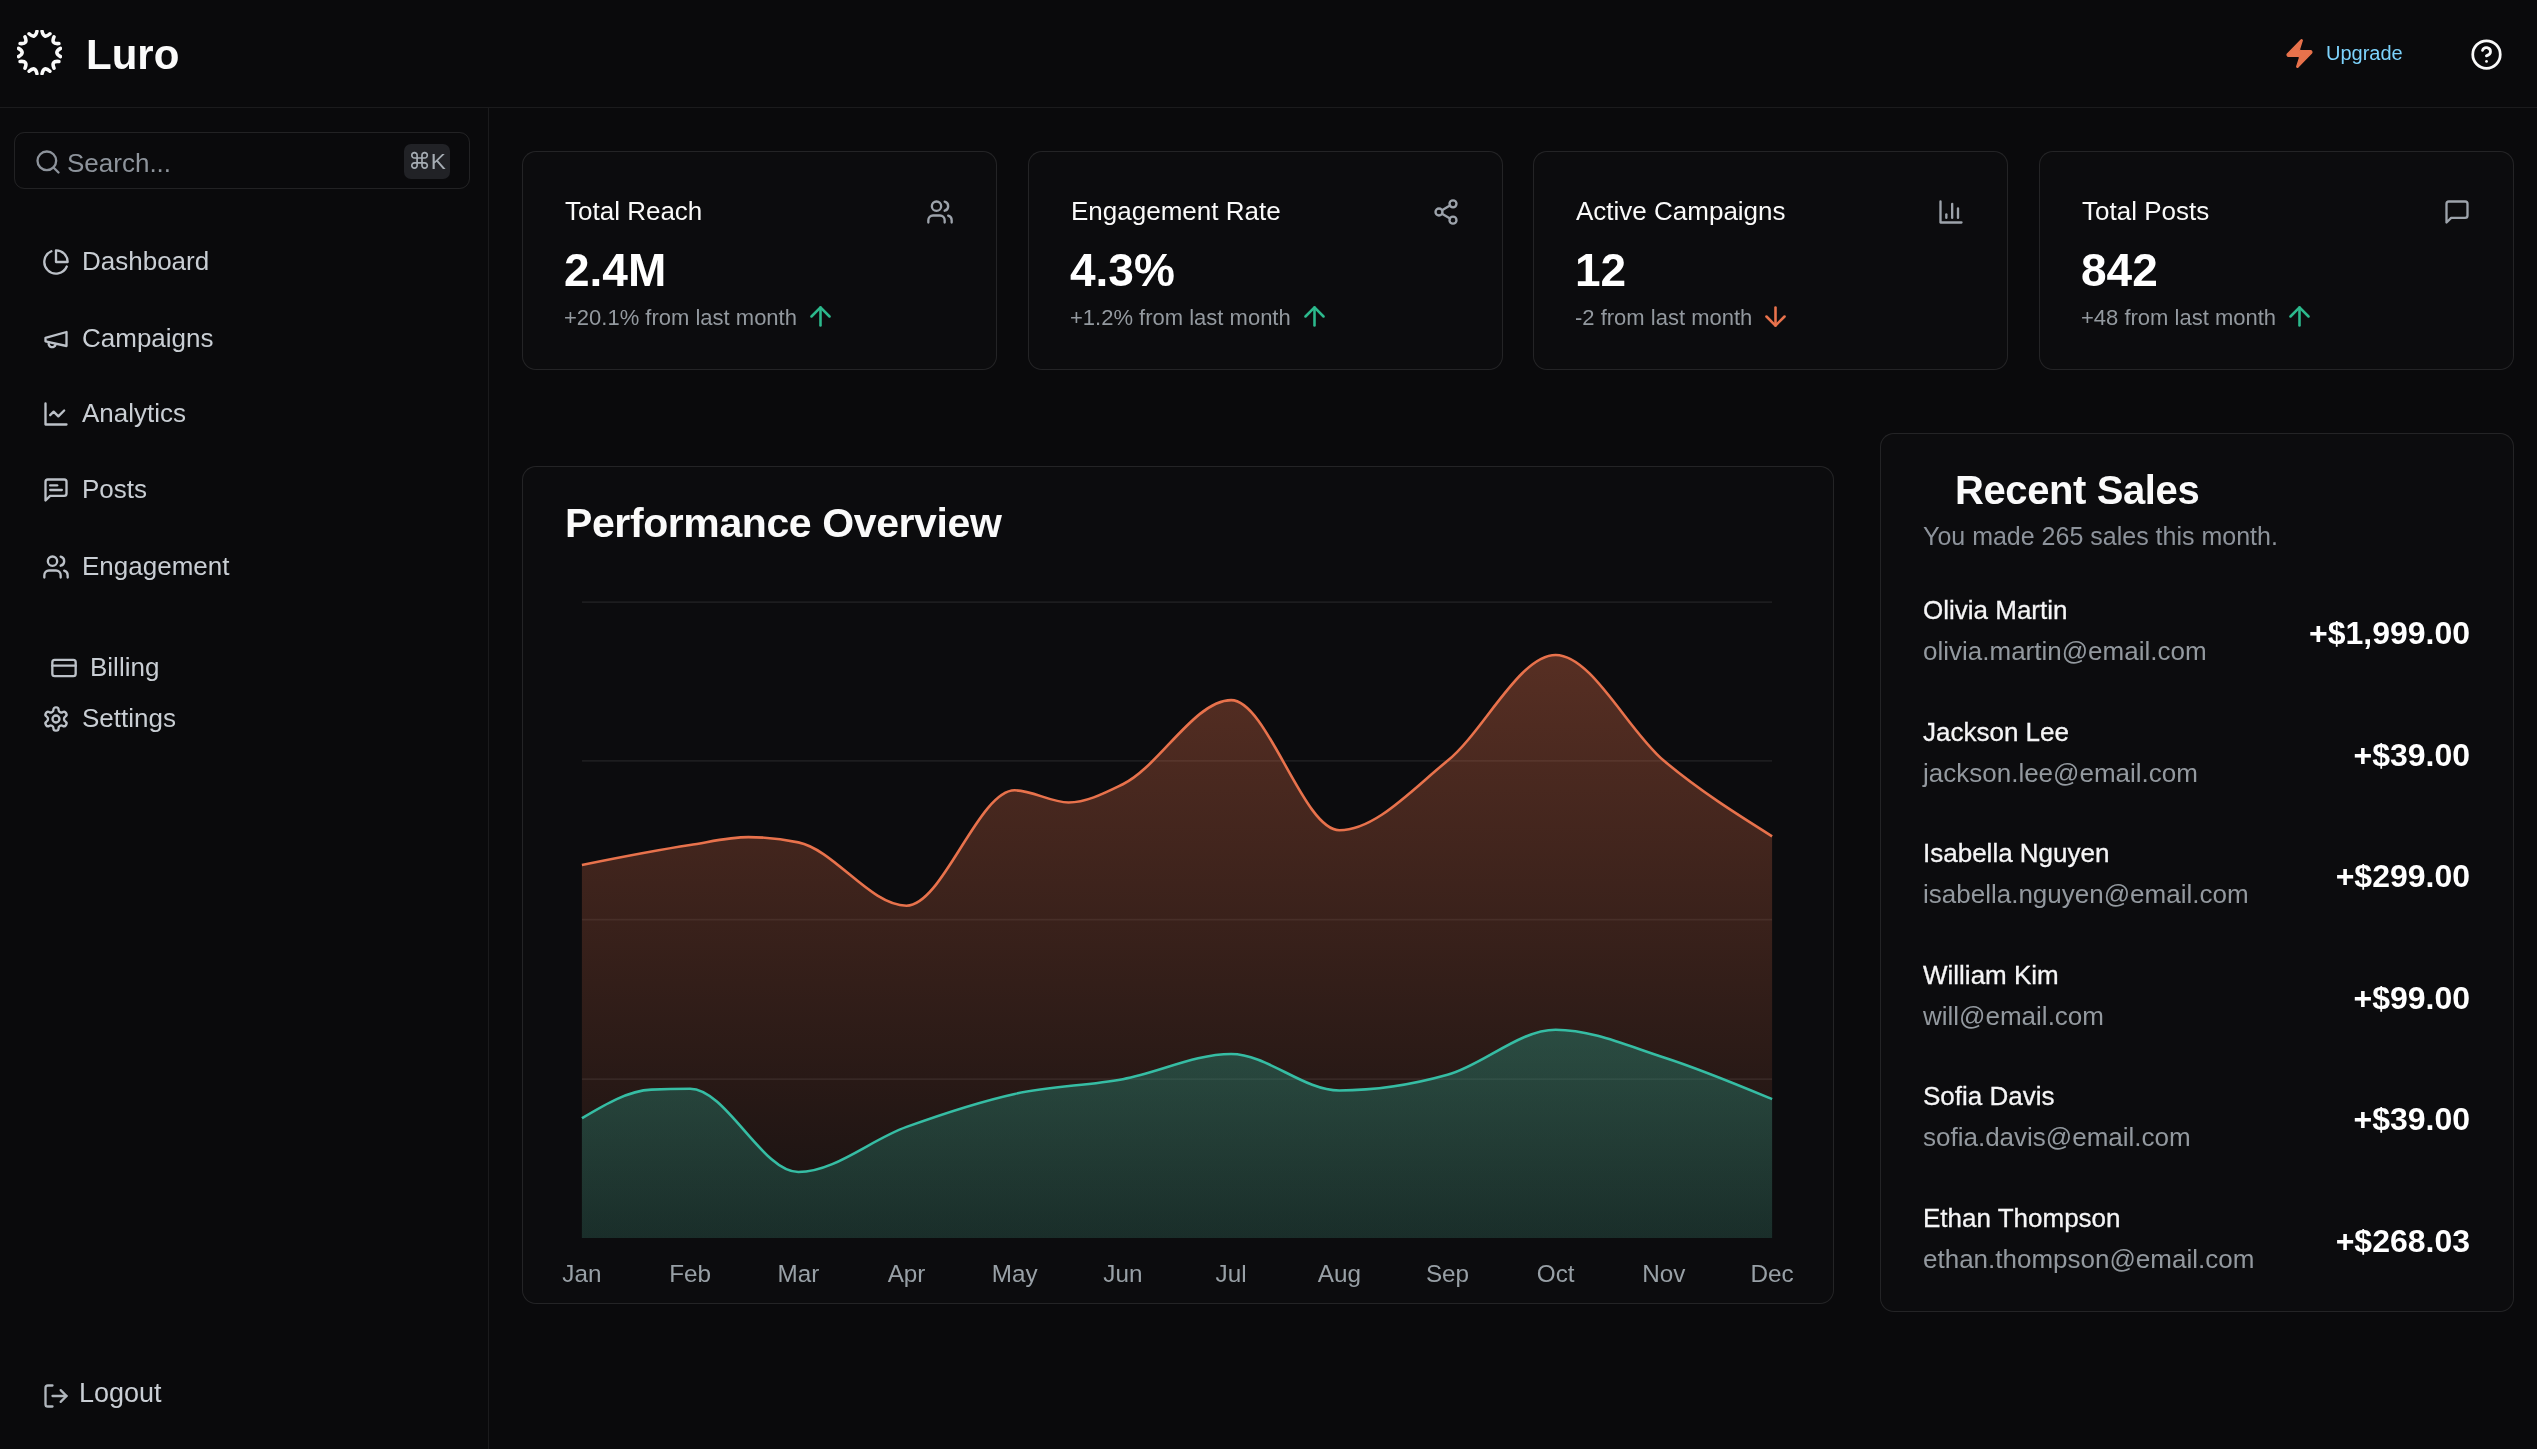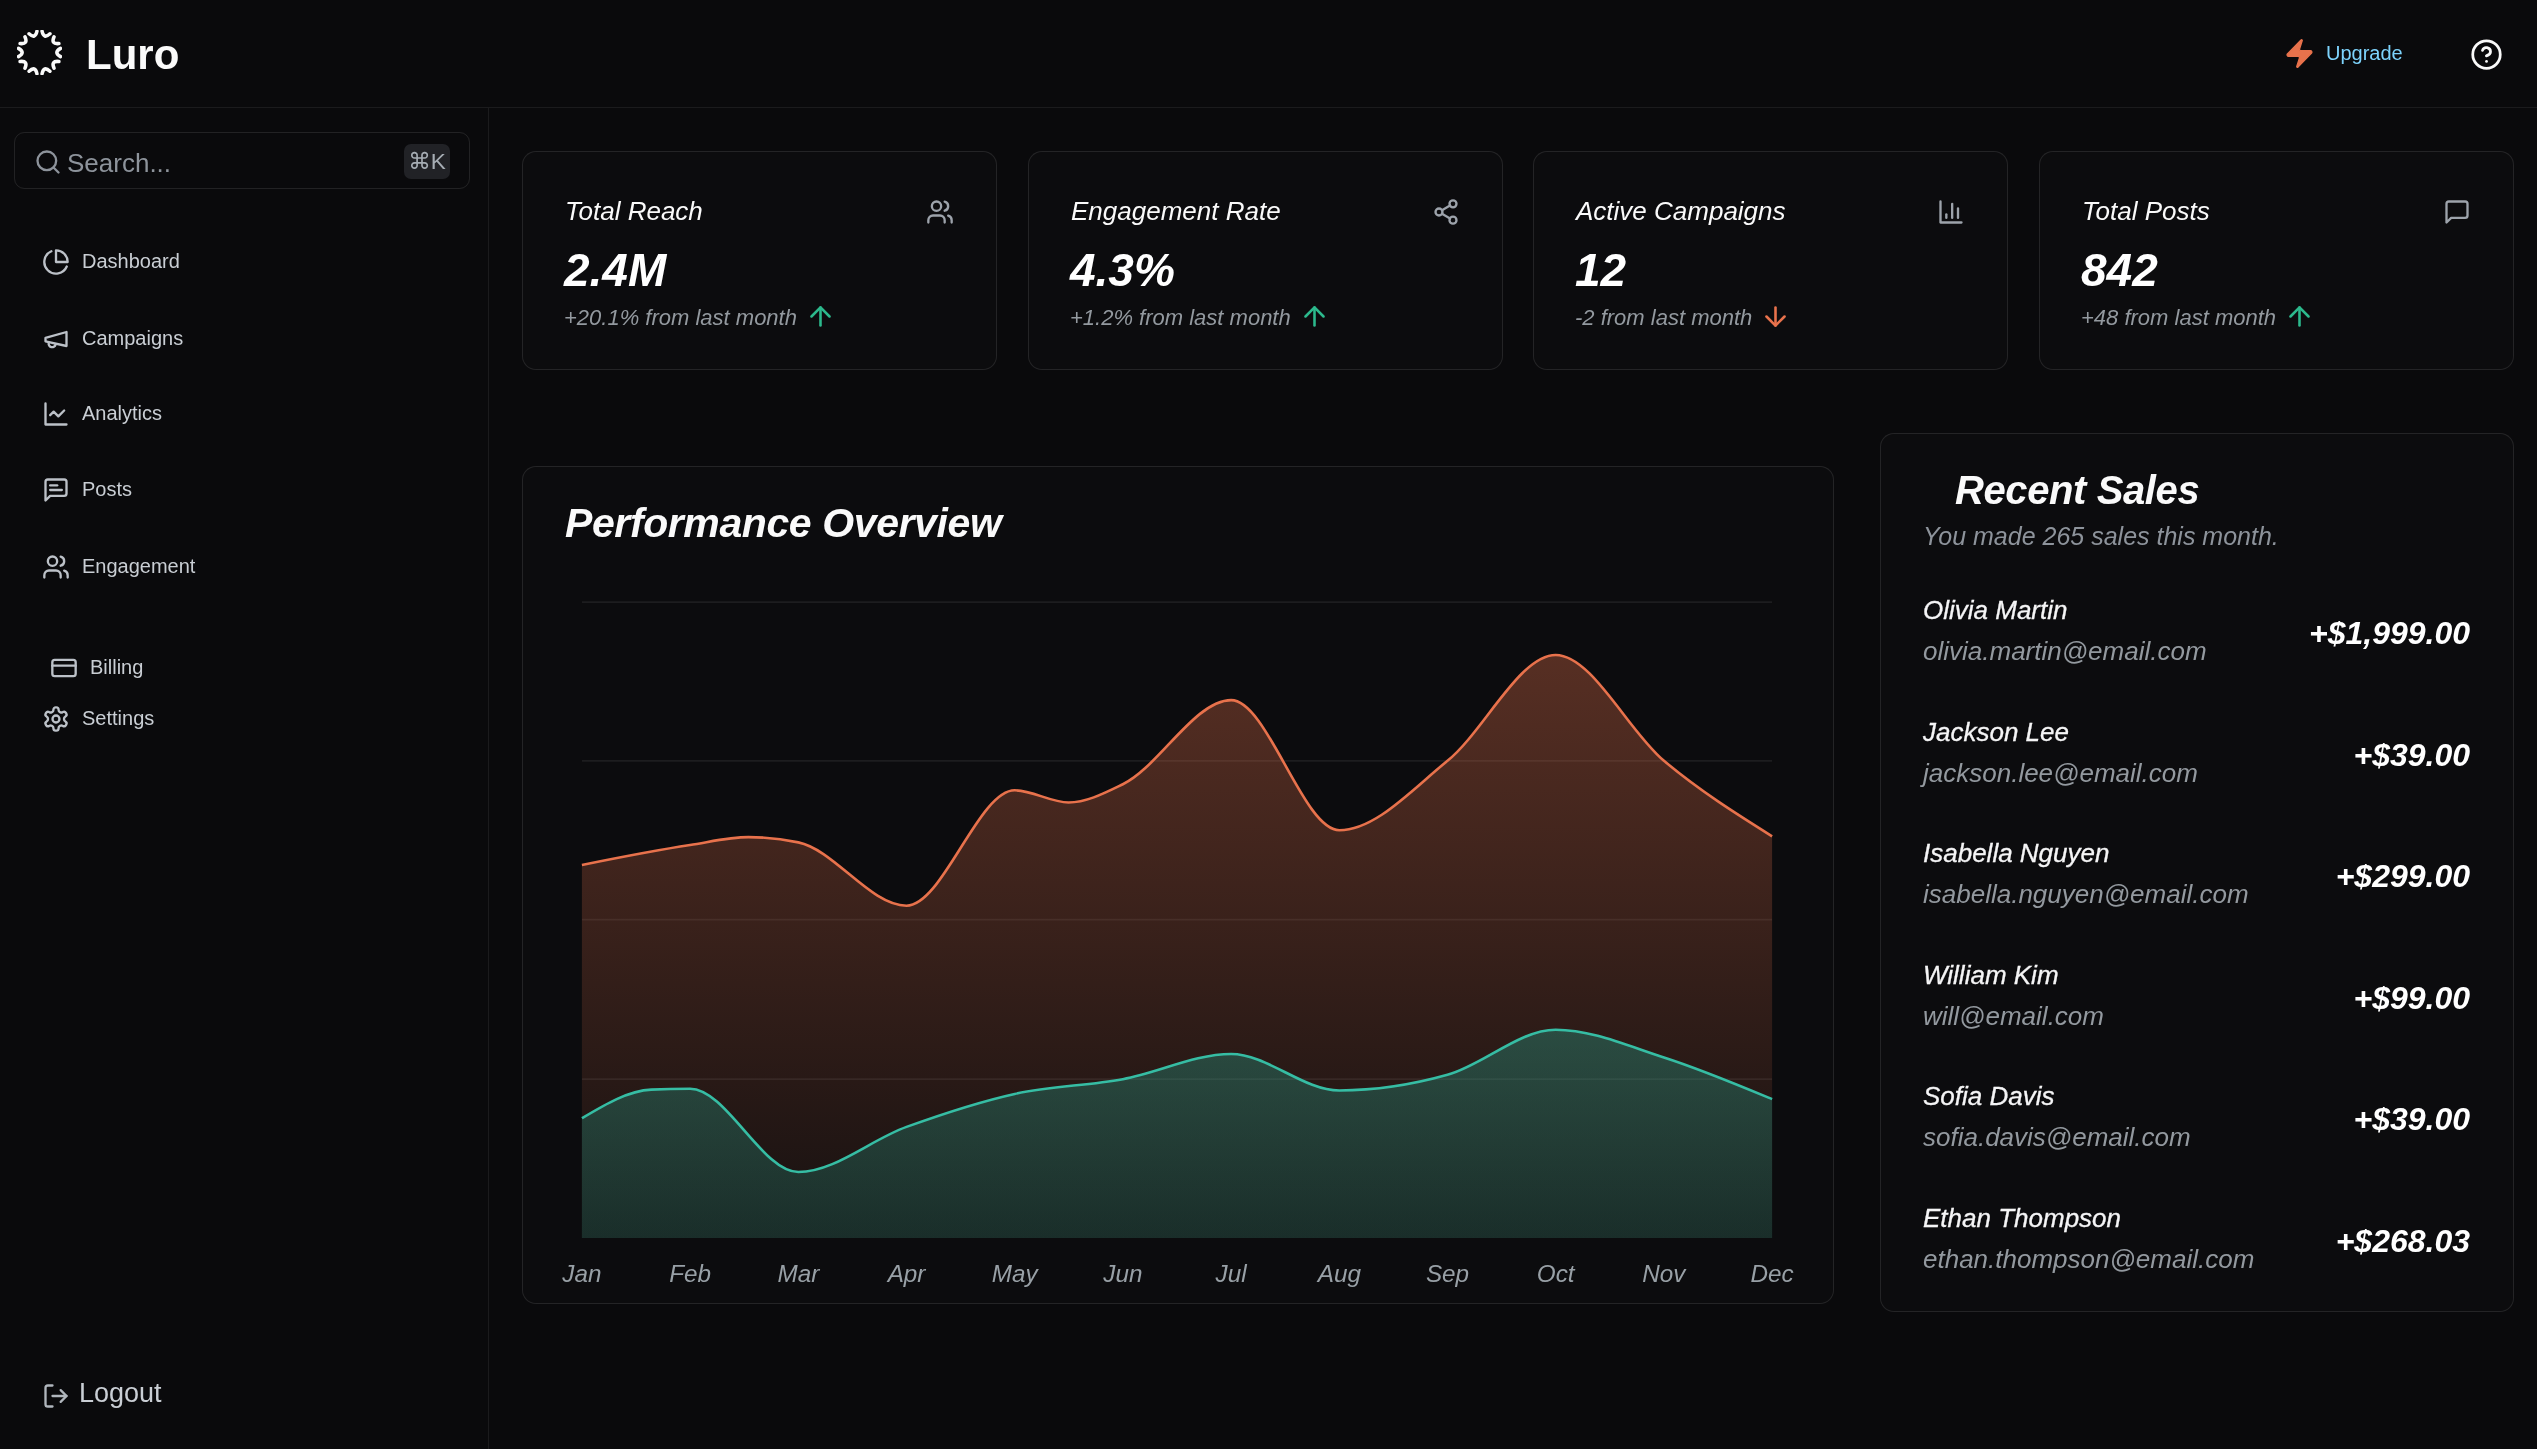--- a/index.html
+++ b/index.html
@@ -21,25 +21,25 @@
     border-right:1.7px solid rgba(255,255,255,0.07); }
   #search { position:absolute; left:14px; top:24px; width:456px; height:57px;
     border:1.7px solid rgba(255,255,255,0.10); border-radius:10.4px; }
   #search svg { position:absolute; left:19px; top:14.8px; }
   #search .ph { position:absolute; left:52px; top:14.8px; font-size:26px; color:#8d939b; }
   #search kbd { position:absolute; right:19px; top:11.3px; width:46px; height:35px;
     background:#212226; border-radius:7px; color:#a6adb4; font-size:22.6px;
     font-family:"Liberation Sans", sans-serif; text-align:center; line-height:35px; }
   .nav { position:absolute; left:0; width:489px; height:52px; }
   .nav svg { position:absolute; left:42px; top:10.4px; color:#bcc1c8; }
-  .nav span { position:absolute; left:82px; top:10.4px; line-height:26px; font-size:20px; color:#c9ced4; }
+  .nav span { position:absolute; left:82px; top:10.4px; line-height:26px; font-size:26px; color:#c9ced4; }
 
   
   .card { position:absolute; background:#0c0c0e; border:1.7px solid rgba(255,255,255,0.10);
-    border-radius:14px;font-style:italic; }
+    border-radius:14px; }
   .stat { width:475px; height:219px; top:151px; }
   .stat .t { position:absolute; left:42px; top:46px; font-size:26px; font-weight:500; color:#fafafa; line-height:26px; }
   .stat .ic { position:absolute; right:42px; top:46px; color:#9da3ab; }
   .stat .v { position:absolute; left:41px; top:95px; font-size:46px; font-weight:bold; line-height:46px; color:#fff; }
   .stat .d { position:absolute; left:41px; top:149px; font-size:22px; color:#93999f; line-height:22.6px; white-space:nowrap; }
   .stat .d svg { display:inline-block; vertical-align:-7px; margin-left:1.7px; }
   .up { color:#2cb98c; }
   .down { color:#e8724c; }
 
   #chartcard { left:522px; top:433px; width:1312px; height:838px;margin-top:33px; }

